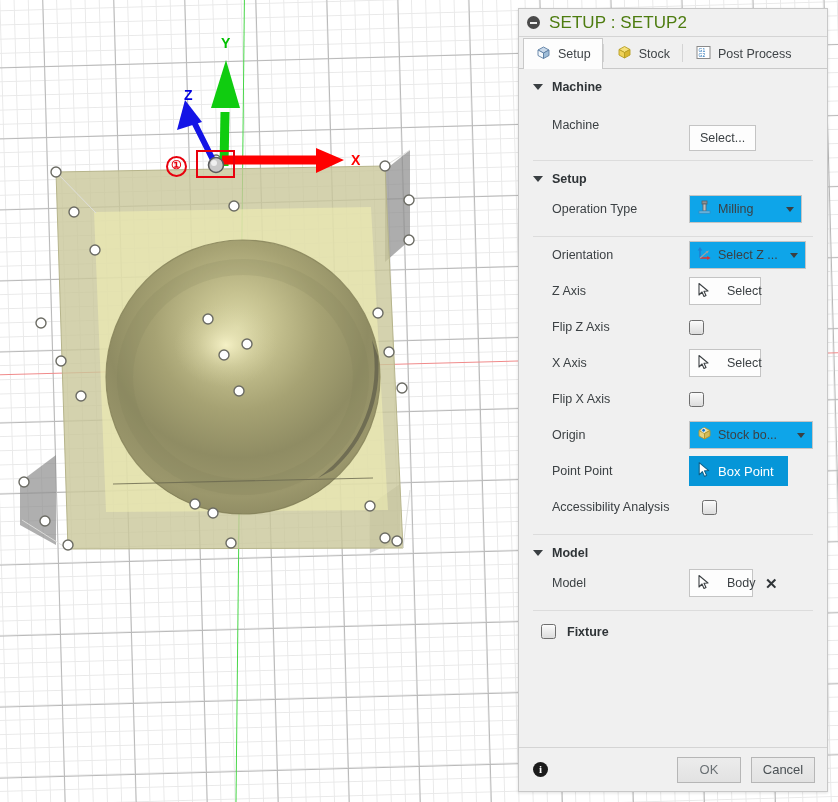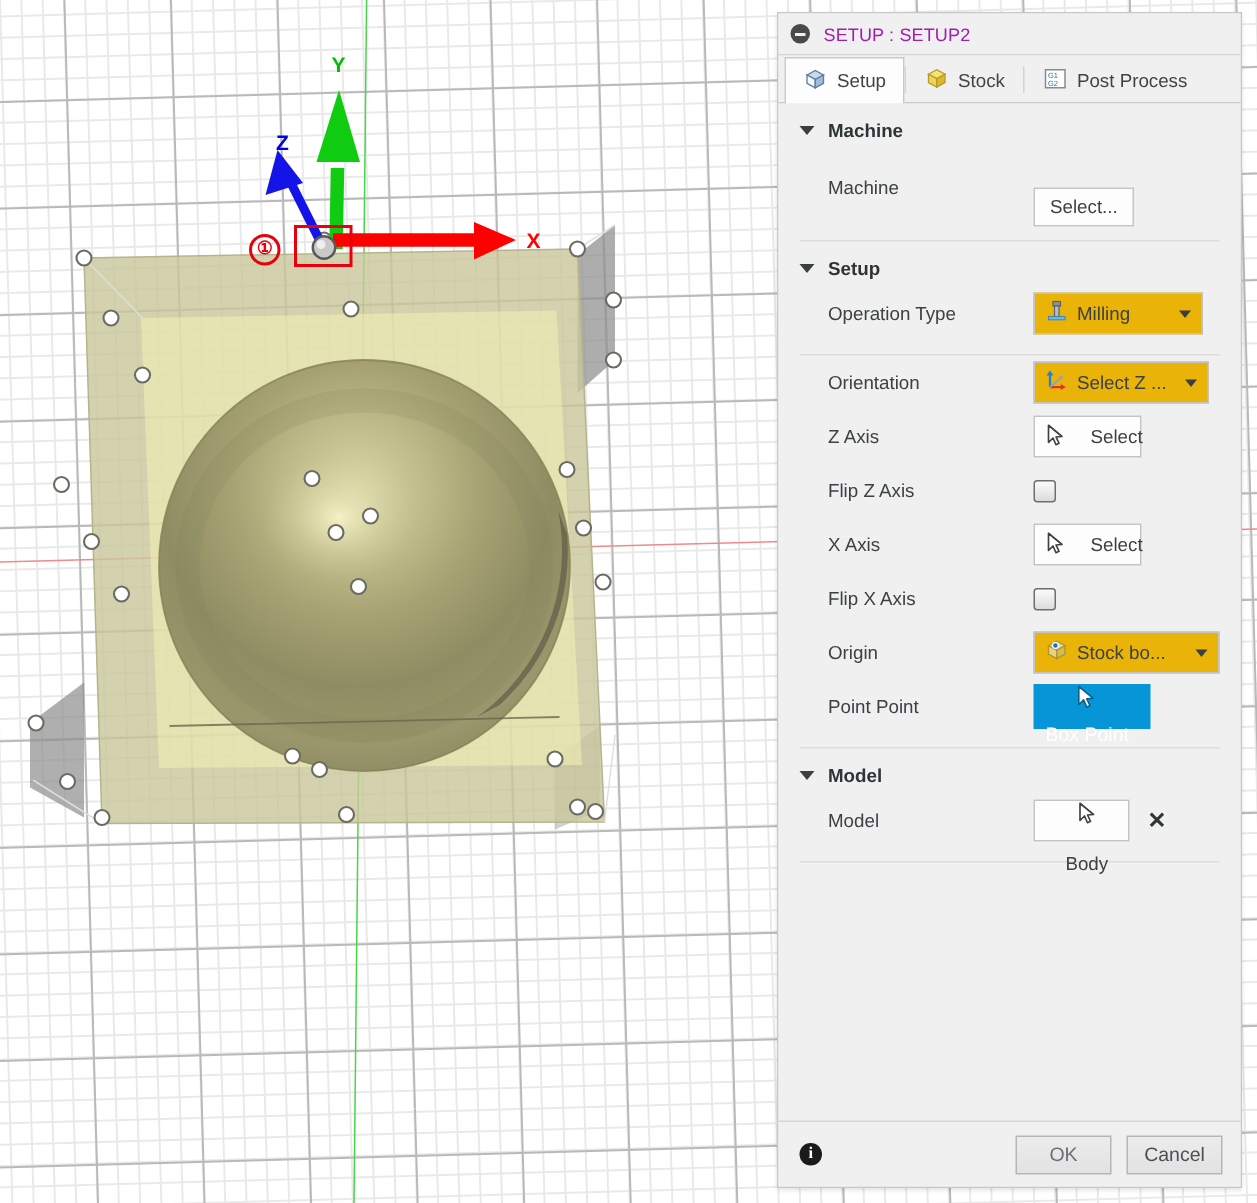--- a/index.html
+++ b/index.html
@@ -148,22 +148,22 @@
     margin-right: 9px;
   }
   .collapse-icon::after {
     content: "";
     position: absolute;
     left: 3px; top: 6px;
     width: 7px; height: 1.6px;
     background: #f0f0f0;
   }
   .panel-title {
-    font-size: 12px;
-    color: #a21caf;
+    font-size: 17px;
+    color: #4d7c0f;
     letter-spacing: 0.1px;
   }
 
   
   .tab-bar {
     height: 31px;
     flex: 0 0 31px;
     display: flex;
     align-items: flex-end;
     background: #f0f0f0;
@@ -268,21 +268,21 @@
     display: flex;
     align-items: center;
     gap: 16px;
     padding-left: 7px;
     box-sizing: border-box;
     cursor: default;
   }
 
   .combo {
     height: 28px;
-    background: #eab308;
+    background: #0ea5e9;
     border: 1px solid #c4c4c4;
     display: flex;
     align-items: center;
     gap: 5px;
     padding: 0 7px 0 6px;
     box-sizing: border-box;
     font-size: 12.5px;
     color: #3c4144;
     cursor: default;
     justify-content: center;
@@ -308,21 +308,20 @@
   .btn-accent {
     height: 30px;
     background: #0696d8;
     color: #ffffff;
     font-size: 13px;
     display: flex;
     align-items: center;
     gap: 6px;
     padding: 0 14px 0 8px;
     cursor: default;
-    flex-direction: column;
   }
 
   .x-remove {
     font-size: 15px;
     color: #2f3437;
     cursor: default;
     line-height: 1;
     padding: 0 4px;
     font-weight: 600;
   }
@@ -655,43 +654,51 @@
         <div class="btn-accent">
           <span class="ico">
             <svg width="15" height="17" viewBox="0 0 14 16">
               <polygon points="2,1.5 2,13 5,10 7,14.5 9,13.5 7,9.3 11,9" fill="#ffffff" stroke="#0c5f88" stroke-width="1" stroke-linejoin="round"></polygon>
             </svg>
           </span>
           <span>Box Point</span>
         </div>
       </div>
 
+      <div class="row">
+        <div class="row-label" style="width:150px;flex:0 0 150px;">Accessibility Analysis</div>
+        <div class="checkbox"></div>
+      </div>
 
       <div class="divider"></div>
 
       <div class="section-head">
         <span class="caret"></span>
         <span>Model</span>
       </div>
       <div class="row">
         <div class="row-label">Model</div>
         <div class="field">
-          <div class="btn-select" style="width:64px;flex-direction:column;">
+          <div class="btn-select" style="width:64px;">
             <span class="ico">
               <svg width="14" height="16" viewBox="0 0 14 16">
                 <polygon points="2,1.5 2,13 5,10 7,14.5 9,13.5 7,9.3 11,9" fill="#ffffff" stroke="#3c4144" stroke-width="1.1" stroke-linejoin="round"></polygon>
               </svg>
             </span>
             <span>Body</span>
           </div>
           <div class="x-remove">✕</div>
         </div>
       </div>
       <div class="divider"></div>
 
+      <div class="fixture-row">
+        <div class="checkbox"></div>
+        <span>Fixture</span>
+      </div>
     </div>
 
     <div class="panel-footer">
       <div class="info-icon">i</div>
       <div class="footer-spacer"></div>
       <div class="btn-footer">OK</div>
       <div class="btn-footer cancel">Cancel</div>
     </div>
   </div>
 </div>

